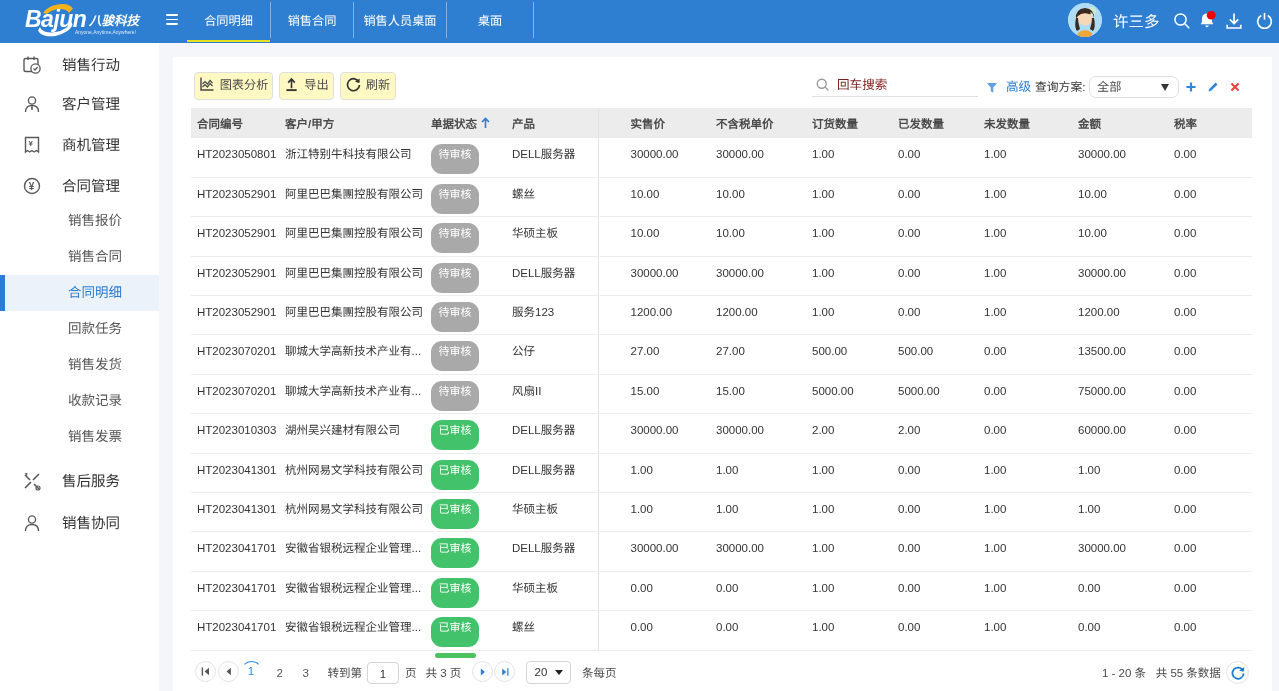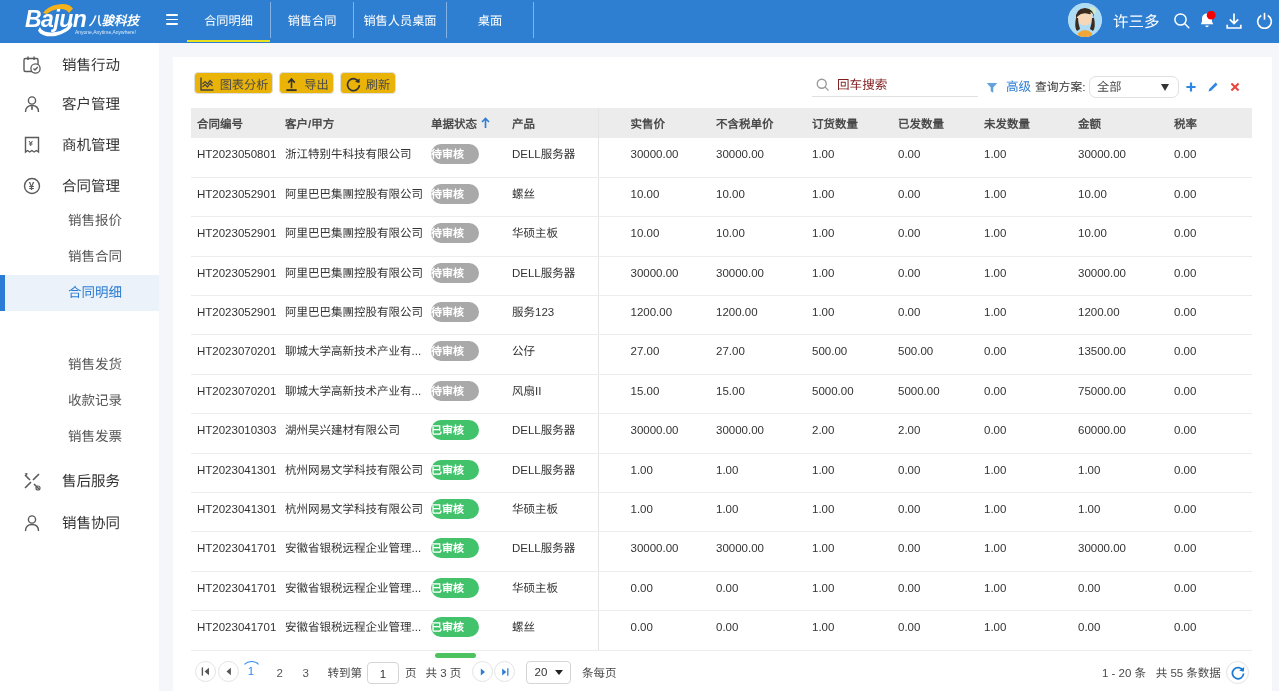--- a/index.html
+++ b/index.html
@@ -25,36 +25,36 @@
 .sitem { position:absolute; left:0; width:159px; height:40px; }
 .sitem .ic { position:absolute; left:22px; top:10px; width:20px; height:20px; }
 .sitem .tx { position:absolute; left:62px; top:0; line-height:40px; font-size:14.5px; color:#333; }
 .subitem { position:absolute; left:0; width:159px; height:36px; font-size:13.5px; color:#555; line-height:36px; padding-left:68px; }
 .subitem.active { background:#ebf2fa; color:#2d7dd2; border-left:5px solid #2b7cd4; padding-left:63px; }
 
 
 .card { position:absolute; left:173px; top:57px; width:1099px; height:634px; background:#fff; }
 
 
-.btn { position:absolute; top:72px; height:22px; background:#eab308; border:1px solid #dfdfdf; border-radius:4px; font-size:12.2px; color:#4a4a4a; line-height:24px; }
+.btn { position:absolute; top:72px; height:28px; background:#fef9c3; border:1px solid #dfdfdf; border-radius:4px; font-size:12.2px; color:#4a4a4a; line-height:24px; }
 .btn svg { vertical-align:-3px; margin-right:5px; }
 
 
 .searchwrap { position:absolute; left:812px; top:73px; width:166px; height:24px; border-bottom:1px solid #e0e0e0; color:#7f1d1d; font-size:12.6px; line-height:24px; }
 .adv { position:absolute; left:1006px; top:75px; font-size:12.6px; color:#2b7cd4; line-height:24px; }
 .qlabel { position:absolute; left:1035px; top:75px; font-size:11.8px; color:#333; line-height:24px; }
 .select { position:absolute; left:1089px; top:76.3px; width:90px; height:22.2px; border:1px solid #e0e0e0; border-radius:7px; background:#fff; font-size:12.2px; color:#4a4a4a; line-height:20px; padding-left:7px; }
 .select .arr { position:absolute; right:9px; top:7px; width:0; height:0; border-left:4.7px solid transparent; border-right:4.7px solid transparent; border-top:7px solid #333; }
 
 
 table.data { position:absolute; left:191px; top:108px; border-collapse:collapse; table-layout:fixed; width:1061px; }
 table.data th { background:#ececec; height:30px; font-size:11.5px; color:#4a4a4a; text-align:left; font-weight:bold; padding:0 0 0 6px; white-space:nowrap; overflow:hidden; }
 table.data td { height:39.4px; font-size:11.5px; color:#333; padding:0 0 0 6px; border-bottom:1px solid #ededed; white-space:nowrap; overflow:hidden; background:#fff; vertical-align:top; line-height:33px; }
 table.data .freeze { border-left:1px solid #e4e4e4; padding-left:32px; }
-.pill { display:inline-block; width:48px; height:20px; border-radius:11px; color:#fff; font-size:11px; text-align:left; line-height:21px;font-weight:bold; }
+.pill { display:inline-block; width:48px; height:30px; border-radius:11px; color:#fff; font-size:11px; text-align:center; line-height:21px; }
 .pill.wait { background:#a9a9a9; }
 .pill.ok { background:#42c36b; }
 
 
 .hthumb { position:absolute; left:435px; top:653px; width:41px; height:5px; border-radius:3px; background:#4cc35e; z-index:5; }
 
 
 .pg { position:absolute; left:0; top:655px; width:1099px; height:36px; background:#fff; font-size:11.5px; color:#555; }
 .pgel { position:absolute; top:0; height:36px; line-height:36px; }
 .pgc { position:absolute; top:6px; width:21px; height:21px; border:1px solid #e3e3e3; border-radius:50%; text-align:center; line-height:19px; }
@@ -148,20 +148,21 @@
   <div class="sitem" style="top:123px;">
     <svg class="ic" viewBox="0 0 20 20">
         <circle cx="10" cy="10" r="7.5" fill="none" stroke="#5a5a5a" stroke-width="1.4"></circle>
         <text x="6.8" y="13.5" font-size="10" fill="#5a5a5a" font-weight="bold">¥</text>
       </svg>
     <div class="tx">合同管理</div>
   </div>
   <div class="subitem" style="top:160px;">销售报价</div>
   <div class="subitem" style="top:196px;">销售合同</div>
   <div class="subitem active" style="top:232px;">合同明细</div>
+  <div class="subitem" style="top:268px;">回款任务</div>
   <div class="subitem" style="top:304px;">销售发货</div>
   <div class="subitem" style="top:340px;">收款记录</div>
   <div class="subitem" style="top:376px;">销售发票</div>
   <div class="sitem" style="top:418px;">
     <svg class="ic" viewBox="0 0 20 20">
         <path d="M3 4 L8 9 M12 13 L17 18" stroke="#5a5a5a" stroke-width="1.6" fill="none"></path>
         <path d="M17 3 L11 9 M9 11 L3 17" stroke="#5a5a5a" stroke-width="1.6" fill="none"></path>
         <path d="M2.5 2.5 L5.5 2 L5 5 Z" fill="#5a5a5a"></path>
         <circle cx="16" cy="17" r="2" fill="none" stroke="#5a5a5a" stroke-width="1.2"></circle>
       </svg>

